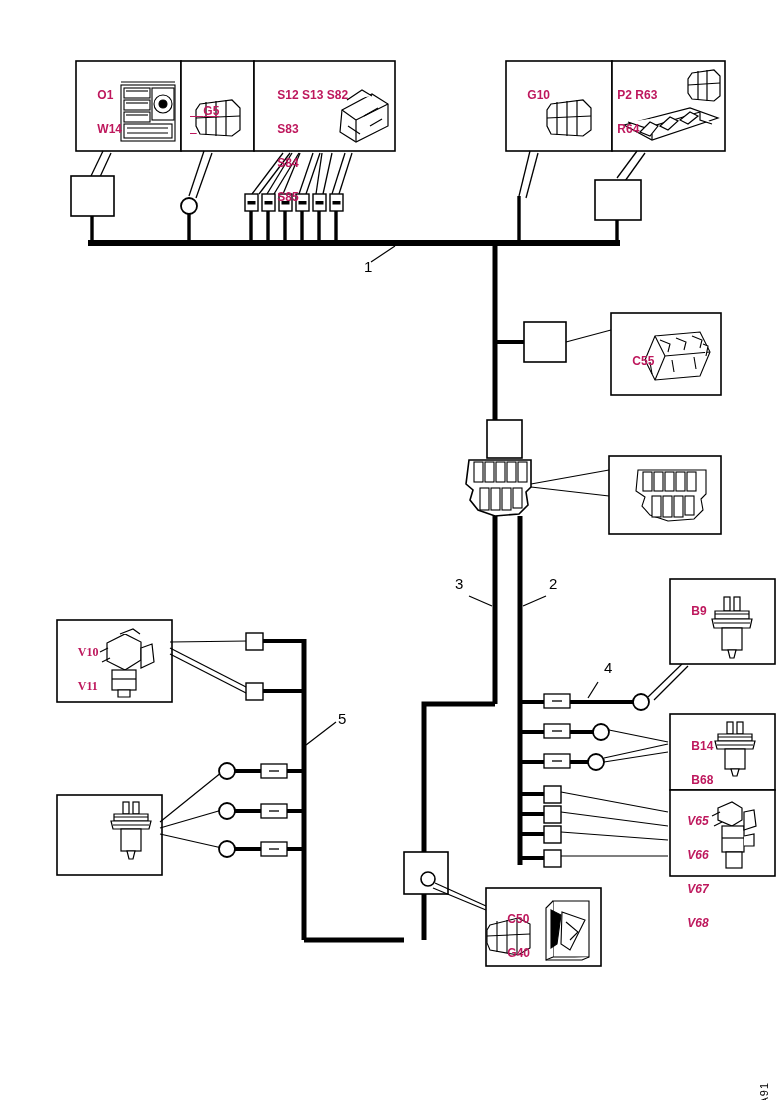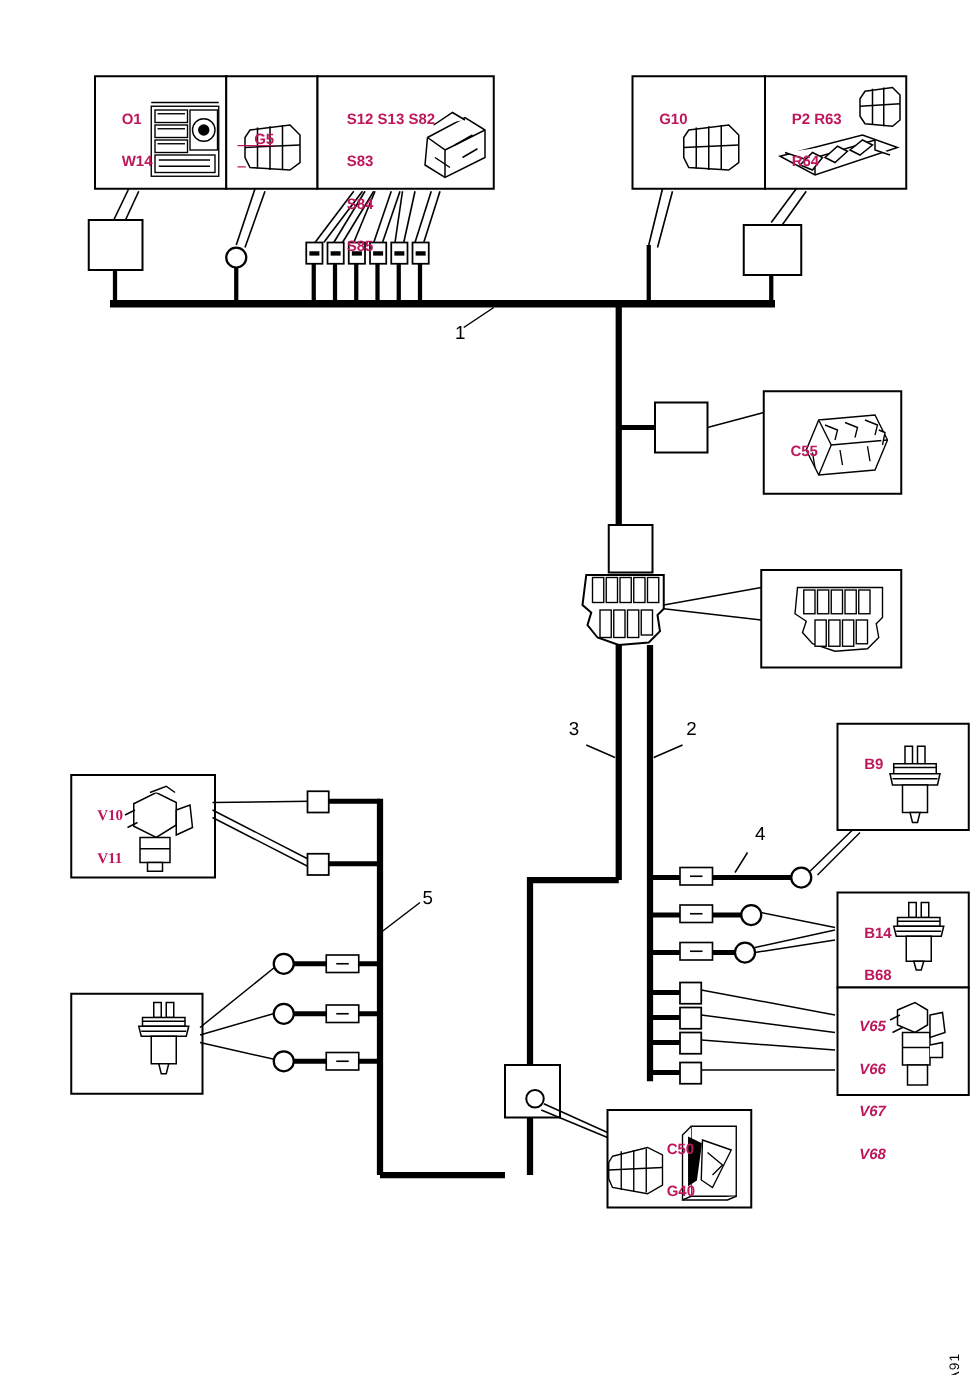--- a/index.html
+++ b/index.html
@@ -440,21 +440,21 @@
     <span>S12 S13 S82</span><br>
     <span>S83</span><br>
     <span>S84</span><br>
     <span>S85</span>
   </div>
 
   <div class="lbl" style="left:514px; top:70px;">
     <span>G10</span>
   </div>
 
-  <div class="lbl" style="left:620px; top:70px;">
+  <div class="lbl" style="left:604px; top:70px;">
     <span>P2 R63</span><br>
     <span>R64</span>
   </div>
 
   <div class="lbl" style="left:619px; top:336px;">
     <span>C55</span>
   </div>
 
   <div class="lbl" style="left:66px; top:627px;font-family:Liberation Serif, serif;">
     <span>V10</span><br>
@@ -471,21 +471,21 @@
   </div>
 
   <div class="lbl" style="left:674px; top:796px;font-style:italic;">
     <span>V65</span><br>
     <span>V66</span><br>
     <span>V67</span><br>
     <span>V68</span>
   </div>
 
 
-  <div class="lbl" style="left:520px; top:894px;">
+  <div class="lbl" style="left:494px; top:894px;">
     <span>C50</span><br>
     <span>G40</span>
   </div>
 
   <div class="callout-num" style="left:364px; top:258px;">1</div>
   <div class="callout-num" style="left:549px; top:575px;">2</div>
   <div class="callout-num" style="left:455px; top:575px;">3</div>
   <div class="callout-num" style="left:604px; top:659px;">4</div>
   <div class="callout-num" style="left:338px; top:710px;">5</div>
 

